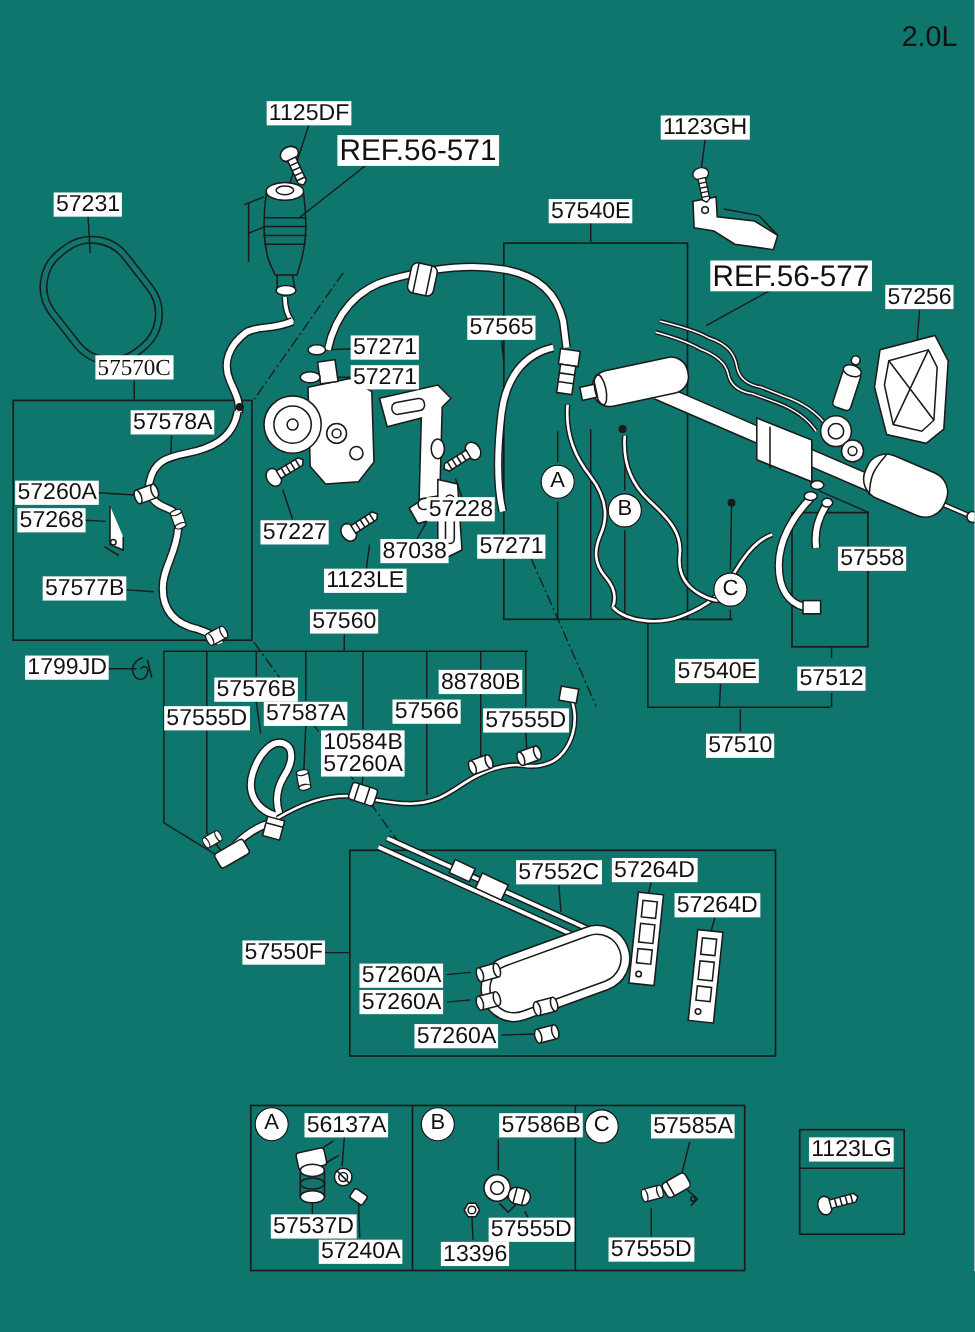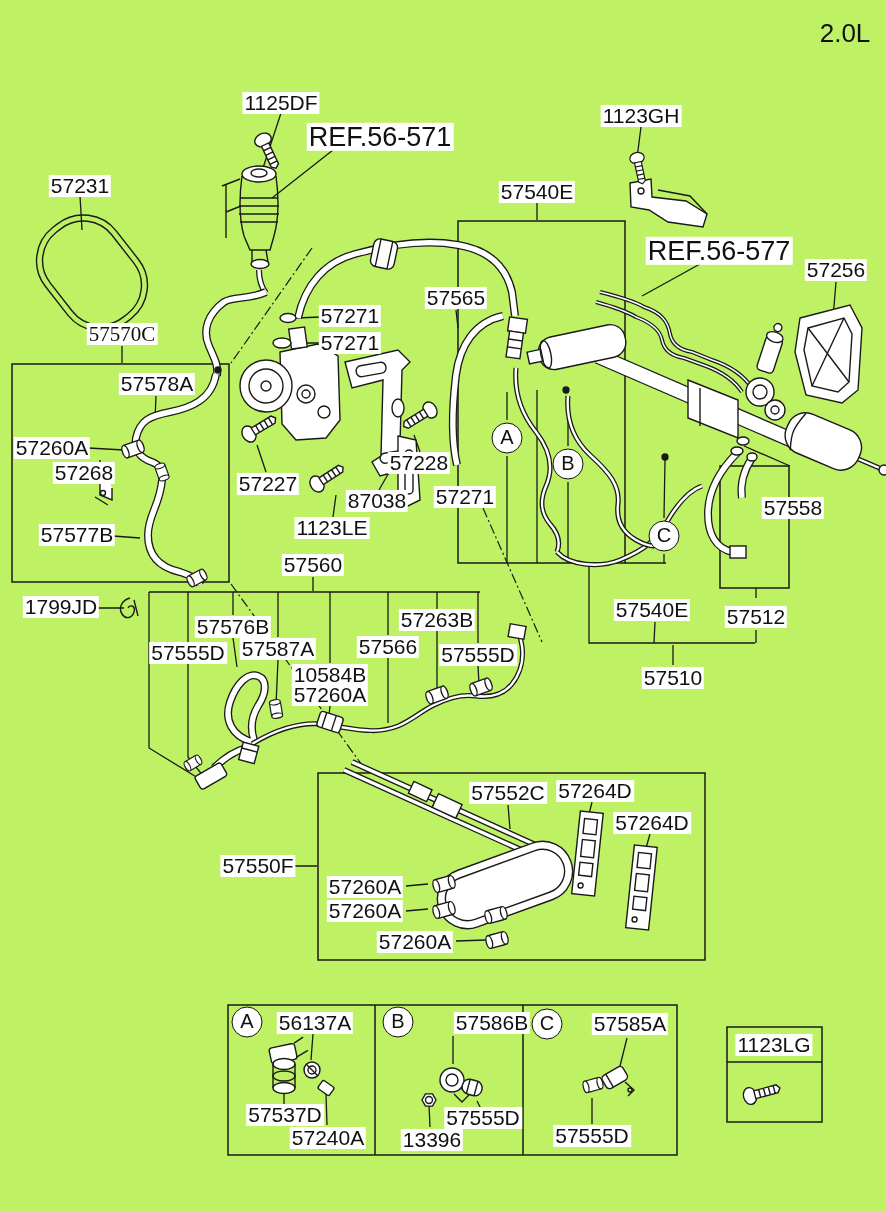--- a/index.html
+++ b/index.html
@@ -1,16 +1,16 @@
 <!DOCTYPE html>
 <html><head>
 <meta charset="utf-8">
 <style>
   html,body{margin:0;padding:0;background:#fff;}
-  #stage{position:relative;width:886px;height:1211px;background:#bef264;overflow:hidden;
+  #stage{position:relative;width:886px;height:1211px;background:#0f766e;overflow:hidden;
          font-family:"Liberation Sans", sans-serif;color:#111;}
   #art{position:absolute;left:0;top:0;}
   .part-label{position:absolute;transform:translate(-50%,-50%);font-size:21px;
 
 
               white-space:nowrap;background:#fff;padding:0 2px;line-height:1.05;color:#111;}
   .part-label.ref{font-size:27px;}
   .callout{position:absolute;width:29px;height:29px;border:1.7px solid #111;border-radius:50%;
            transform:translate(-50%,-50%);font-size:20px;line-height:26px;text-align:center;
            background:#fff;}
@@ -324,37 +324,37 @@
       <div class="part-label" style="left: 80px; top: 186px;">57231</div>
       <div class="part-label" style="left: 537px; top: 192px;">57540E</div>
       <div class="part-label ref" style="left: 719px; top: 251px;">REF.56-577</div>
       <div class="part-label" style="left: 836px; top: 270px;">57256</div>
       <div class="part-label" style="left: 122px; top: 334px; font-family: Liberation Serif, serif;">57570C</div>
       <div class="part-label" style="left: 350px; top: 316px;">57271</div>
       <div class="part-label" style="left: 350px; top: 343px;">57271</div>
       <div class="part-label" style="left: 456px; top: 298px;">57565</div>
       <div class="part-label" style="left: 157px; top: 384px;">57578A</div>
       <div class="part-label" style="left: 52px; top: 448px;">57260A</div>
-      <div class="part-label" style="left: 47px; top: 473px; margin-left: 37px;">57268</div>
+      <div class="part-label" style="left: 47px; top: 473px;">57268</div>
       <div class="part-label" style="left: 268px; top: 484px;">57227</div>
       <div class="part-label" style="left: 77px; top: 535px;">57577B</div>
       <div class="part-label" style="left: 332px; top: 528px;">1123LE</div>
       <div class="part-label" style="left: 377px; top: 501px;">87038</div>
       <div class="part-label" style="left: 419px; top: 463px;">57228</div>
       <div class="part-label" style="left: 465px; top: 497px;">57271</div>
       <div class="part-label" style="left: 793px; top: 508px;">57558</div>
       <div class="part-label" style="left: 652px; top: 610px;">57540E</div>
       <div class="part-label" style="left: 756px; top: 617px;">57512</div>
       <div class="part-label" style="left: 673px; top: 678px;">57510</div>
       <div class="part-label" style="left: 61px; top: 607px;">1799JD</div>
       <div class="part-label" style="left: 313px; top: 565px;">57560</div>
       <div class="part-label" style="left: 233px; top: 627px;">57576B</div>
       <div class="part-label" style="left: 188px; top: 653px;">57555D</div>
       <div class="part-label" style="left: 278px; top: 649px;">57587A</div>
-      <div class="part-label" style="left: 437px; top: 620px;">57263B</div>
+      <div class="part-label" style="left: 437px; top: 620px;">88780B</div>
       <div class="part-label" style="left: 388px; top: 647px;">57566</div>
       <div class="part-label" style="left: 478px; top: 655px;">57555D</div>
       <div class="part-label" style="left: 330px; top: 675px;">10584B</div>
       <div class="part-label" style="left: 330px; top: 695px;">57260A</div>
       <div class="part-label" style="left: 258px; top: 866px;">57550F</div>
       <div class="part-label" style="left: 508px; top: 793px;">57552C</div>
       <div class="part-label" style="left: 595px; top: 791px;">57264D</div>
       <div class="part-label" style="left: 652px; top: 823px;">57264D</div>
       <div class="part-label" style="left: 365px; top: 887px;">57260A</div>
       <div class="part-label" style="left: 365px; top: 911px;">57260A</div>

